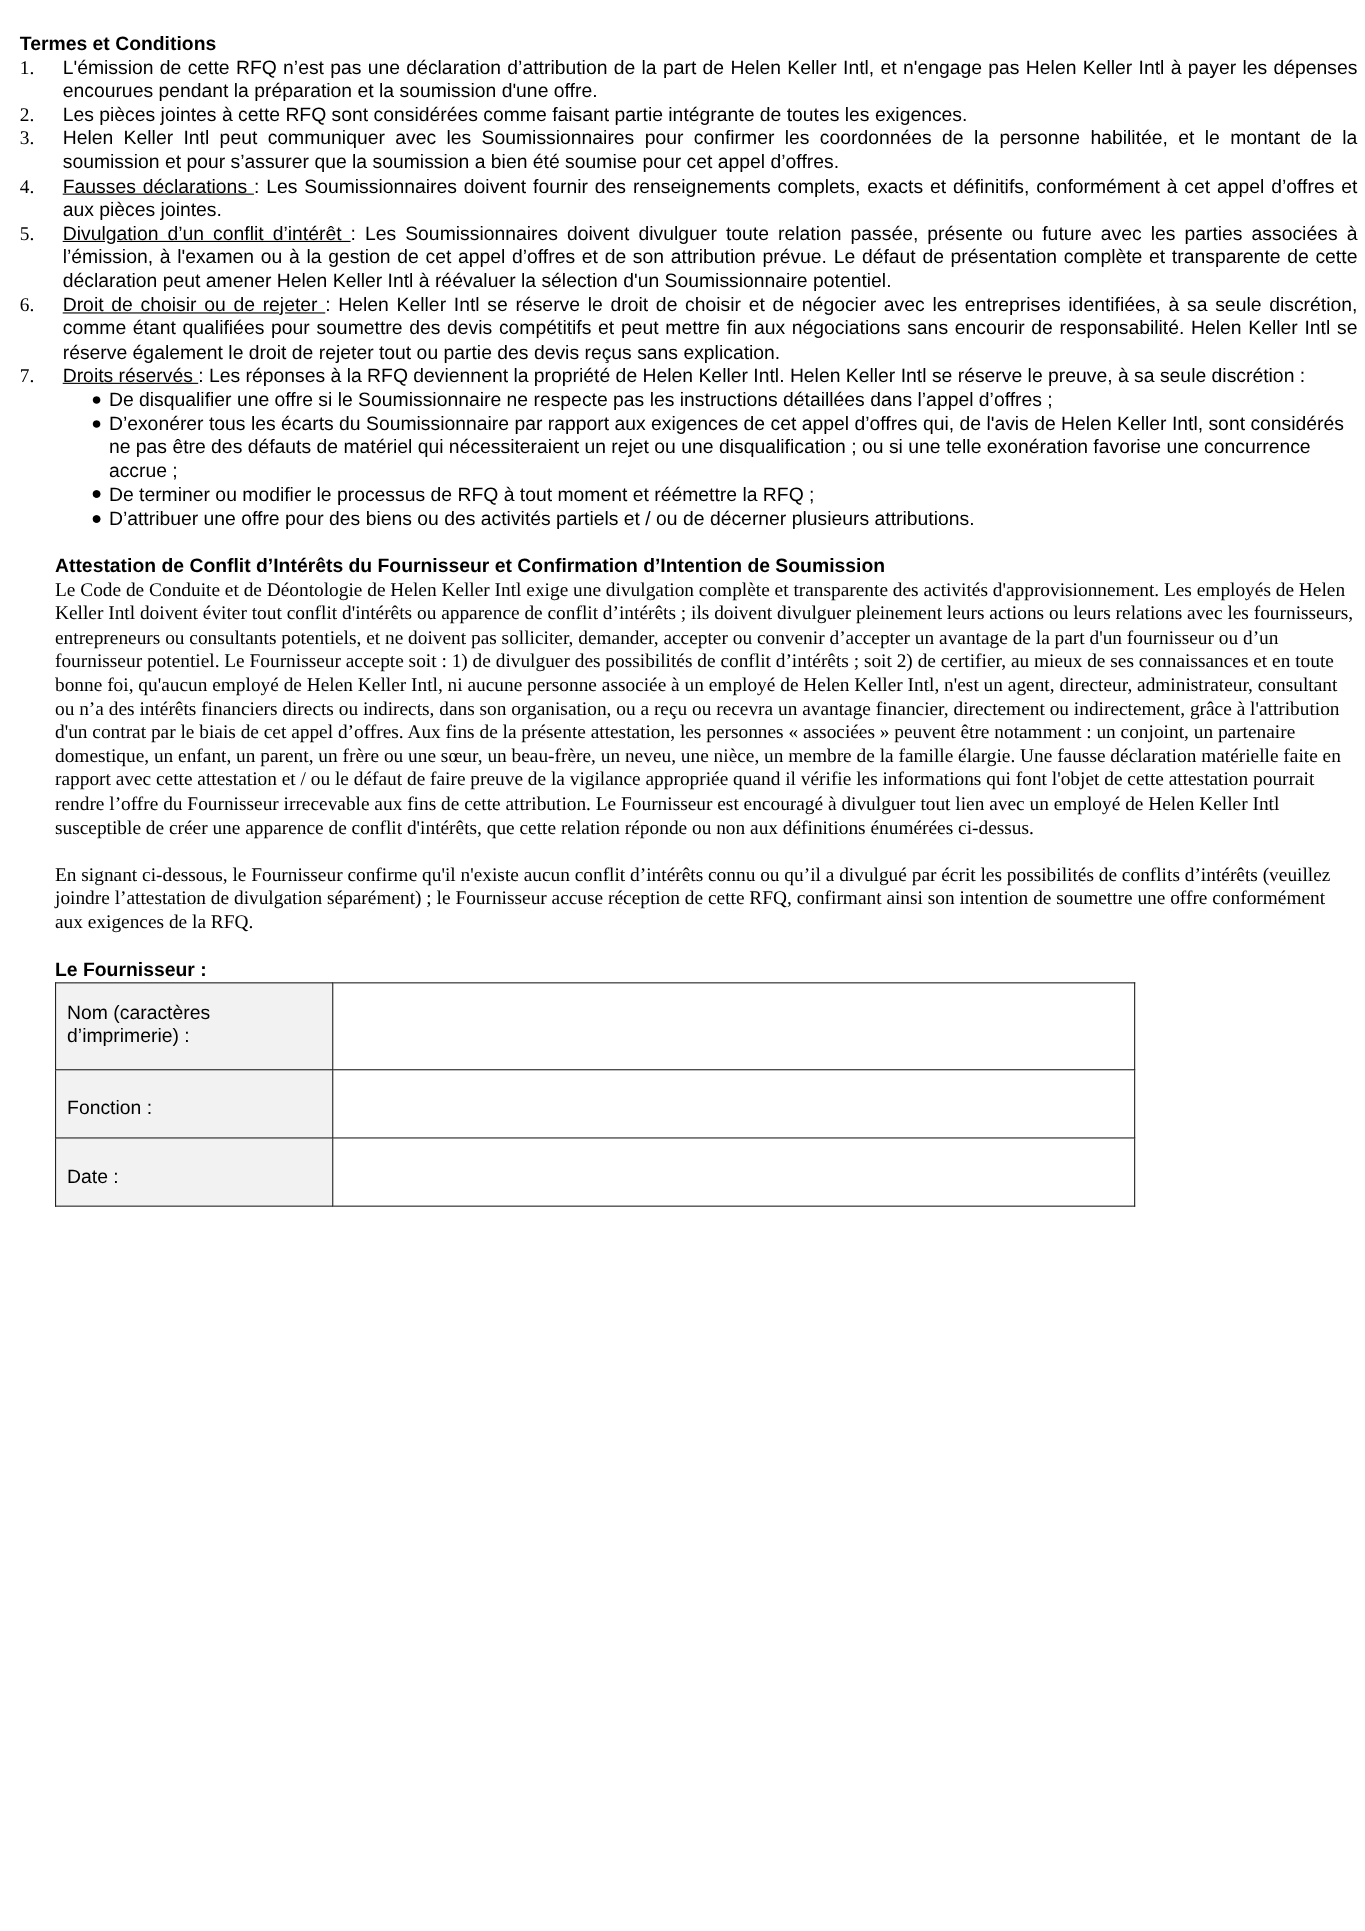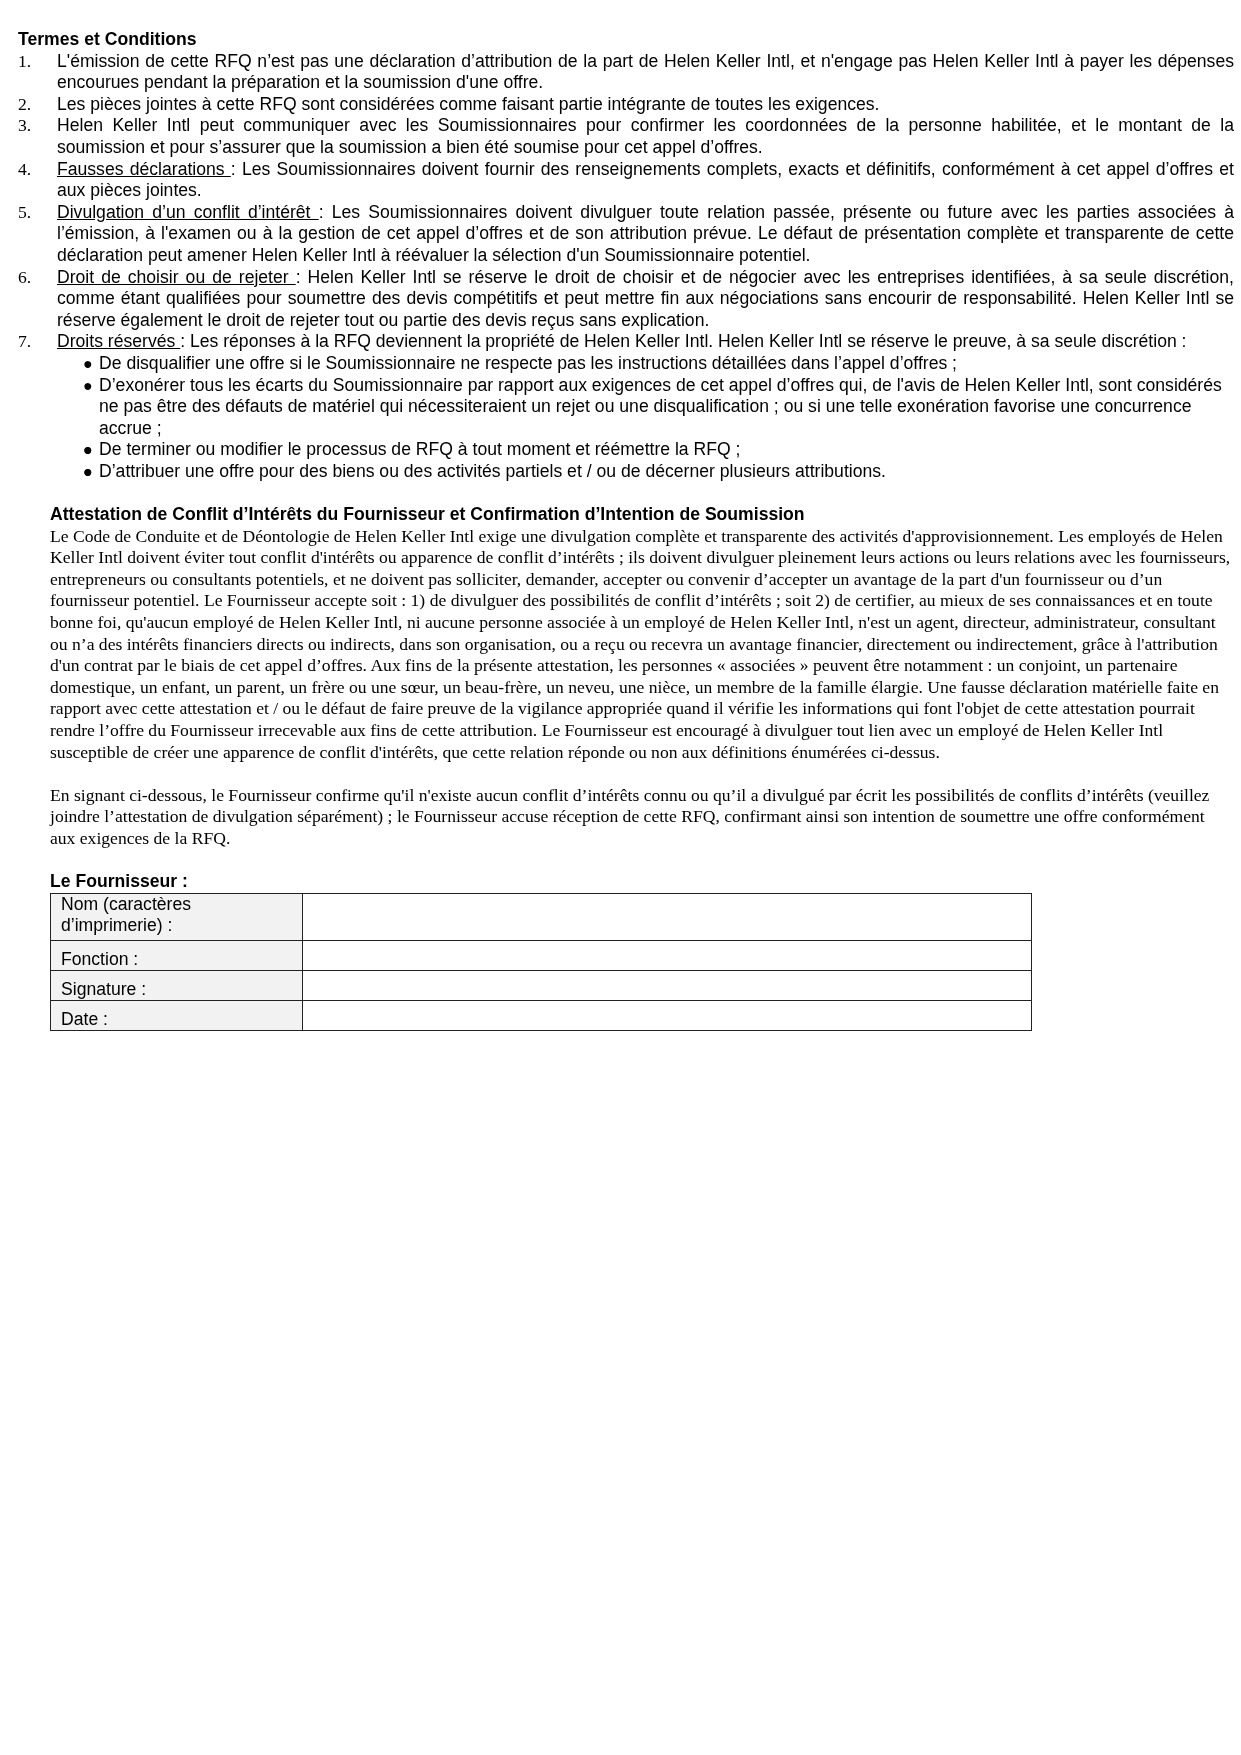--- a/index.html
+++ b/index.html
@@ -18,21 +18,21 @@
   .u { text-decoration: underline; }
   ul.subs { list-style: none; margin: 0; padding: 0; }
   ul.subs li { position: relative; padding-left: 42px; line-height: 21.6px; text-align: left; }
   ul.subs li .bullet { position: absolute; left: 26px; top: 0; font-size: 16px; }
   .section { margin-top: 21.6px; margin-left: 32px; }
   p { margin: 0; line-height: 21.6px; font-family: Liberation Serif, serif; }
   .sig-table {
     border-collapse: collapse; width: 982px; margin-top: 0;
     font-size: 17.6px;
   }
-  .sig-table td { border: 1.5px solid #222; padding: 0 10px; line-height: 21px; vertical-align: top; }
+  .sig-table td { border: 1.5px solid #222; padding: 16px 10px; line-height: 21px; vertical-align: top; }
   .sig-table td.label { background: #f2f2f2; width: 231px; }
   .sig-table td.value { background: #ffffff; }
   .sig-table tr.r1 td { height: 46px; }
   .sig-table tr.r2 td, .sig-table tr.r3 td, .sig-table tr.r4 td { height: 29px; }
   .sig-table tr.r2 td.label, .sig-table tr.r3 td.label, .sig-table tr.r4 td.label { vertical-align: bottom; }
 </style>
 </head>
 <body>
 
 <div class="page">
@@ -108,24 +108,20 @@
     <table class="sig-table">
       <tbody>
           <tr class="r1">
         <td class="label">Nom (caractères d’imprimerie) :</td>
         <td class="value"></td>
       </tr>
       <tr class="r2">
         <td class="label">Fonction :</td>
         <td class="value"></td>
       </tr>
-      <tr class="r3">
-        <td class="label">Signature :</td>
-        <td class="value"></td>
-      </tr>
       <tr class="r4">
         <td class="label">Date :</td>
         <td class="value"></td>
       </tr>
     </tbody>
       </table>
   </div>
 
 </div>
 

